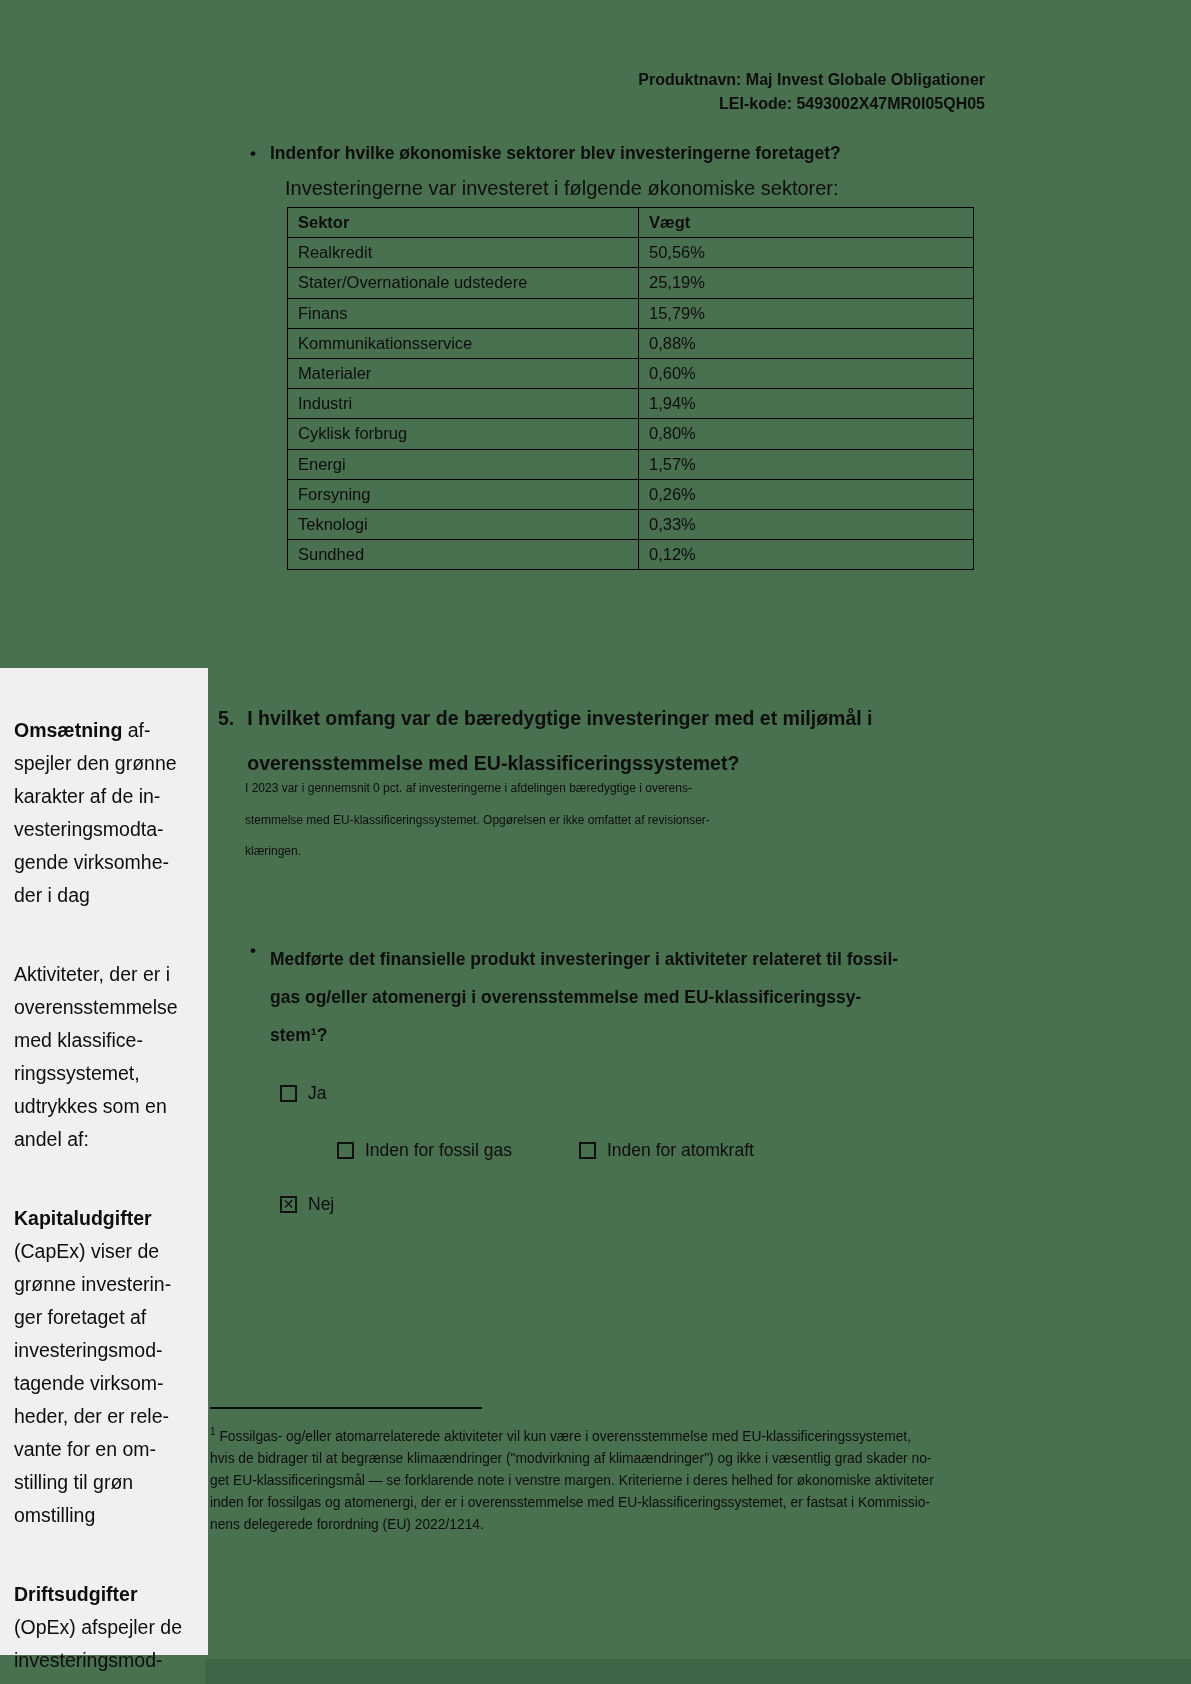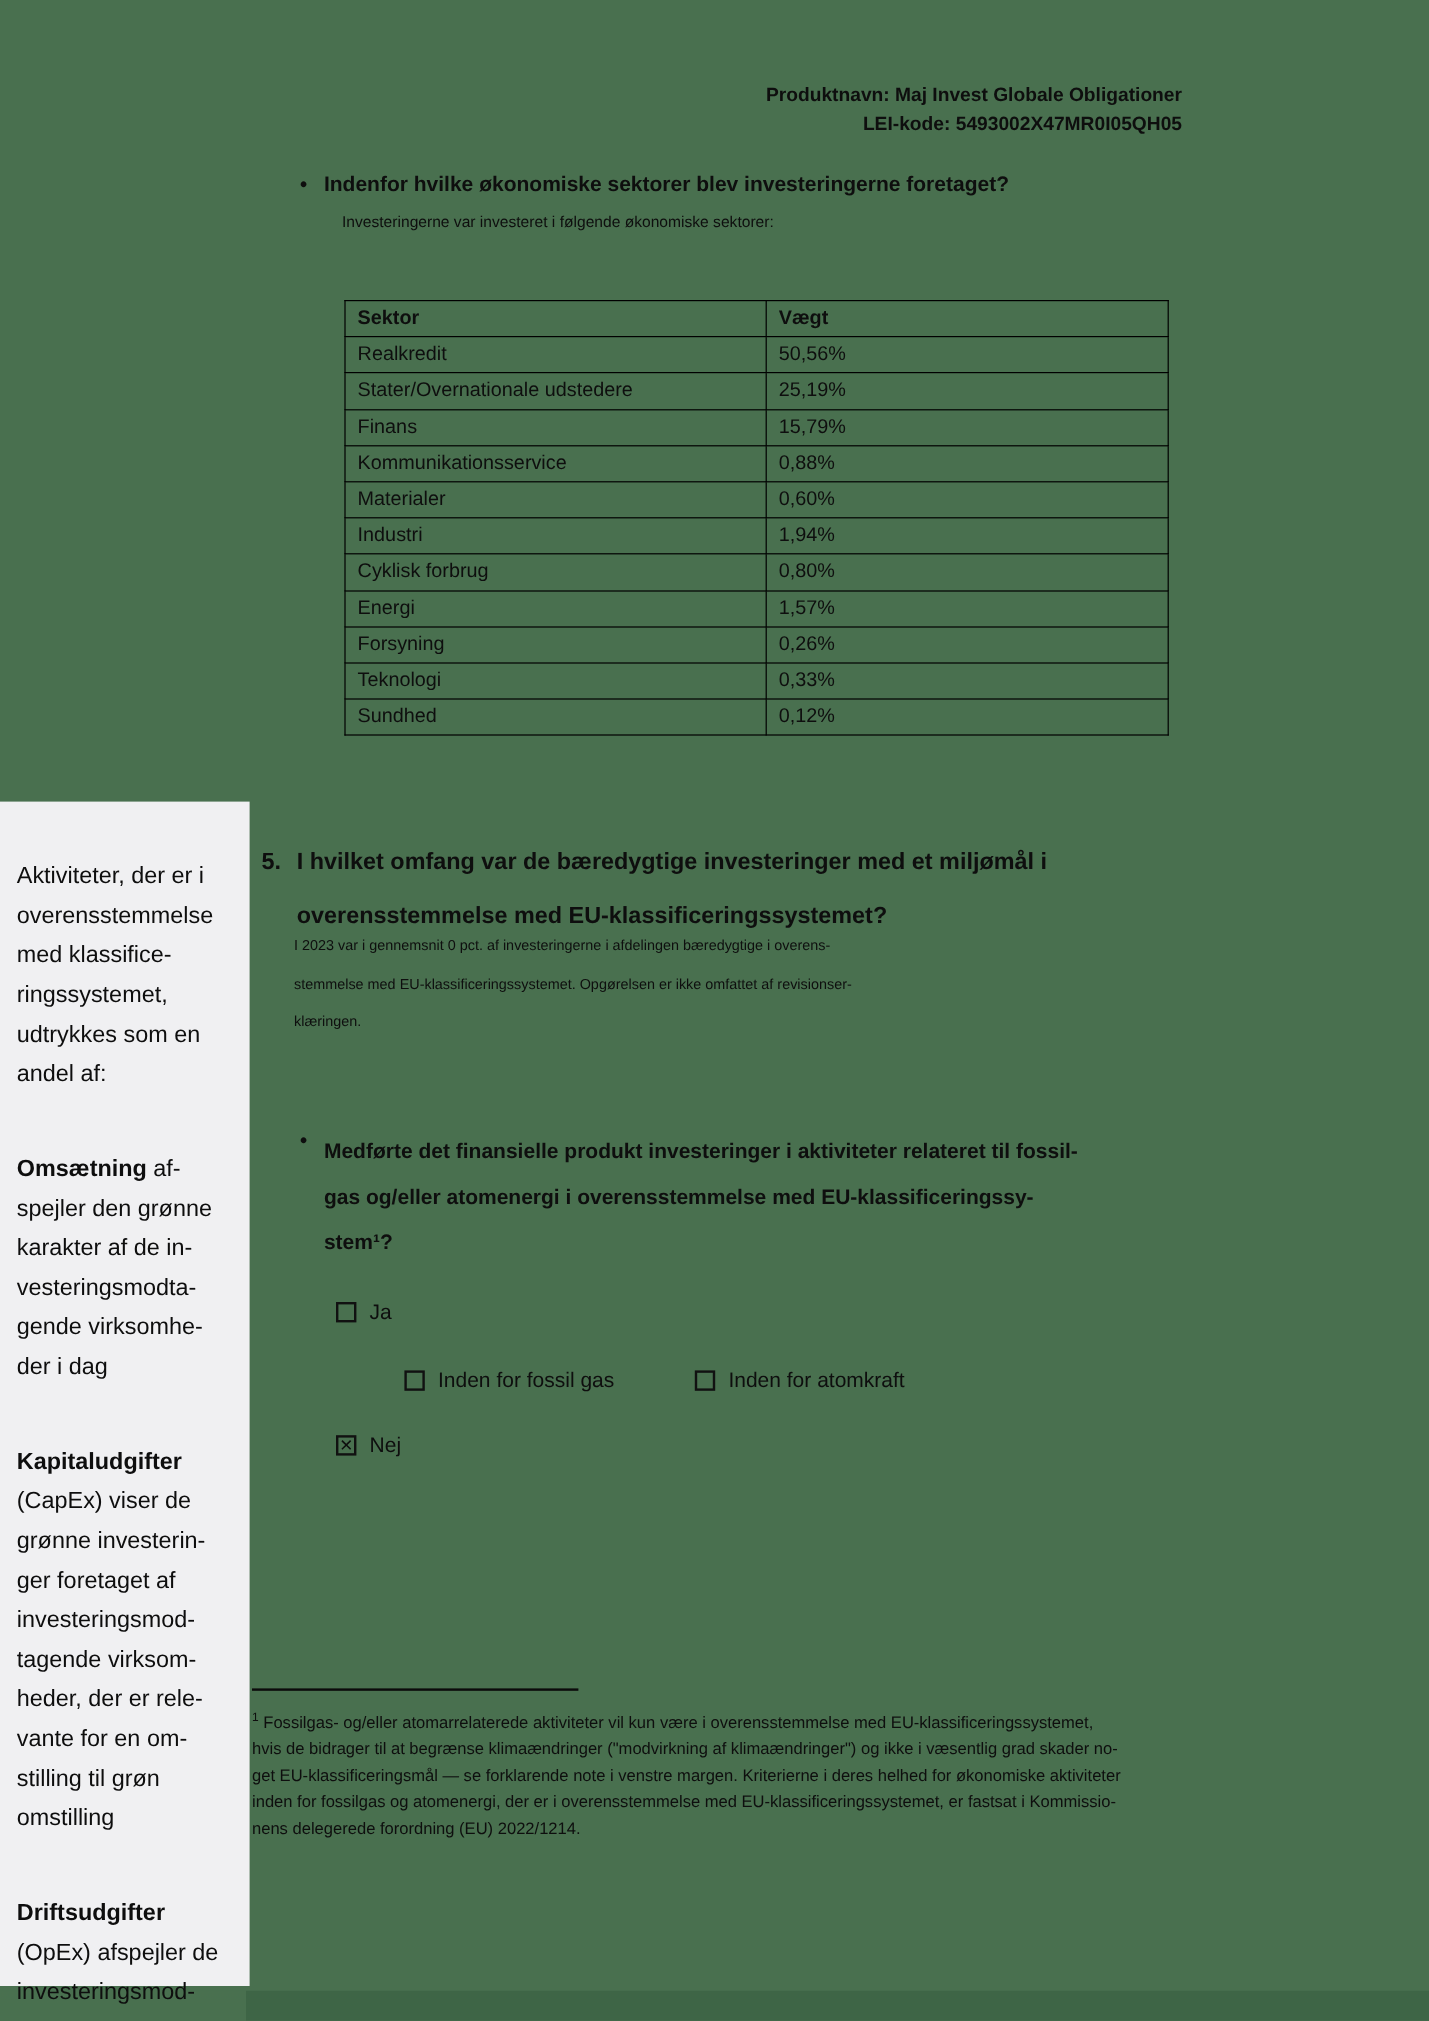--- a/index.html
+++ b/index.html
@@ -3,23 +3,23 @@
 <meta charset="utf-8">
 <style>
   html,body{margin:0;padding:0;}
   body{width:1191px;height:1684px;background:#49704F;font-family:"Liberation Sans","DejaVu Sans",sans-serif;color:#0E0E0E;position:relative;overflow:hidden;}
   .abs{position:absolute;}
   
   .header-block{top:68px;right:206px;text-align:right;font-weight:700;font-size:16px;line-height:24px;}
   
   .q1{top:143px;left:250px;width:740px;display:flex;gap:14px;font-weight:700;font-size:17.5px;}
   .bullet{font-size:17px;line-height:22px;}
-  .q1-intro{top:177px;left:285px;font-size:13px;}
+  .q1-intro{top:177px;left:285px;font-size:20px;}
   
-  table.sector{top:207px;left:287px;width:687px;border-collapse:collapse;position:absolute;margin-top:43px;}
+  table.sector{top:207px;left:287px;width:687px;border-collapse:collapse;position:absolute;}
   table.sector th,table.sector td{border:1.5px solid #000;font-size:16.5px;text-align:left;padding:3px 10px;height:23.2px;font-weight:400;}
   table.sector th{font-weight:700;}
   table.sector .col-sektor{width:330px;}
   
   .sidebar{top:668px;left:0;width:208px;height:987px;background:#F0F0F2;box-sizing:border-box;padding:13px 6px 0 14px;font-size:19.5px;line-height:33px;white-space:pre-line;}
   .sidebar p{margin:0 0 13px 0;}
   .sidebar b{font-weight:700;}
   
   .sec5{top:696px;left:218px;width:765px;display:flex;gap:13px;font-weight:700;font-size:19.5px;line-height:45px;white-space:pre-line;}
   .sec5-body{top:773px;left:245px;width:735px;font-size:12px;line-height:31.5px;white-space:pre-line;}
@@ -102,32 +102,32 @@
         <td>0,33%</td>
       </tr>
     <tr>
         <td>Sundhed</td>
         <td>0,12%</td>
       </tr>
   </tbody>
 </table>
 
 <aside class="abs sidebar">
+  <p><b>Omsætning</b> <span>af-
+spejler den grønne
+karakter af de in-
+vesteringsmodta-
+gende virksomhe-
+der i dag</span></p>
   <p><b></b> <span>Aktiviteter, der er i
 overensstemmelse
 med klassifice-
 ringssystemet,
 udtrykkes som en
 andel af:</span></p>
-  <p><b>Omsætning</b> <span>af-
-spejler den grønne
-karakter af de in-
-vesteringsmodta-
-gende virksomhe-
-der i dag</span></p>
   <p><b>Kapitaludgifter</b> <span>
 (CapEx) viser de
 grønne investerin-
 ger foretaget af
 investeringsmod-
 tagende virksom-
 heder, der er rele-
 vante for en om-
 stilling til grøn
 omstilling</span></p>

